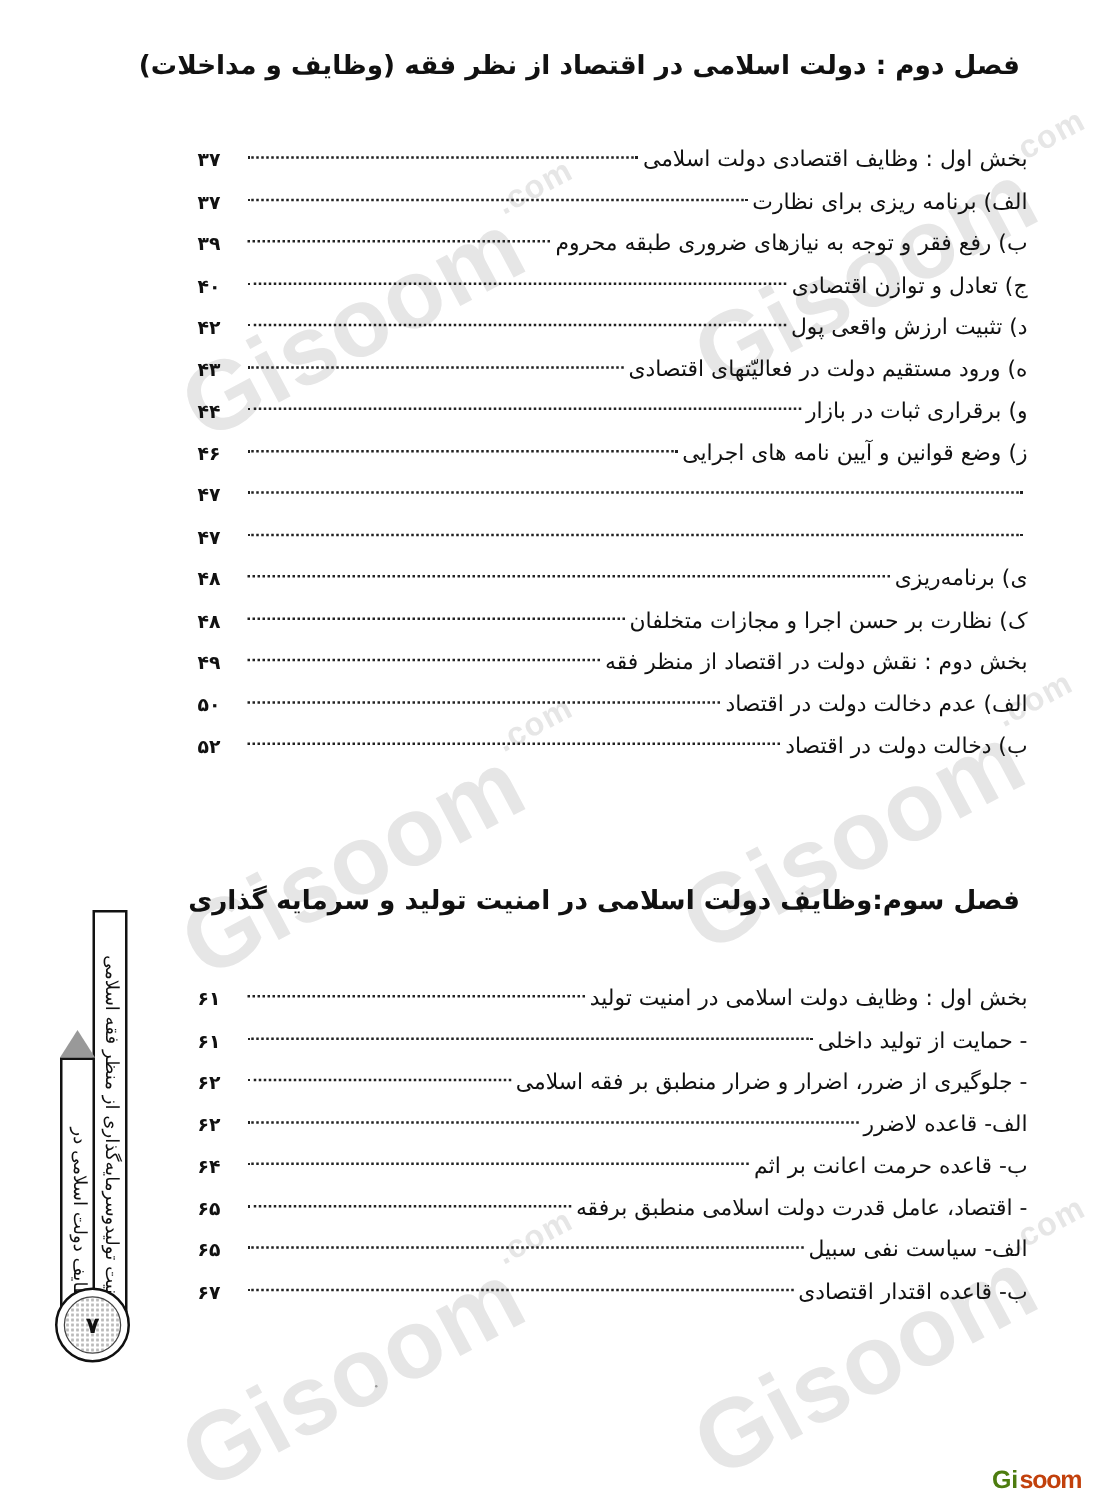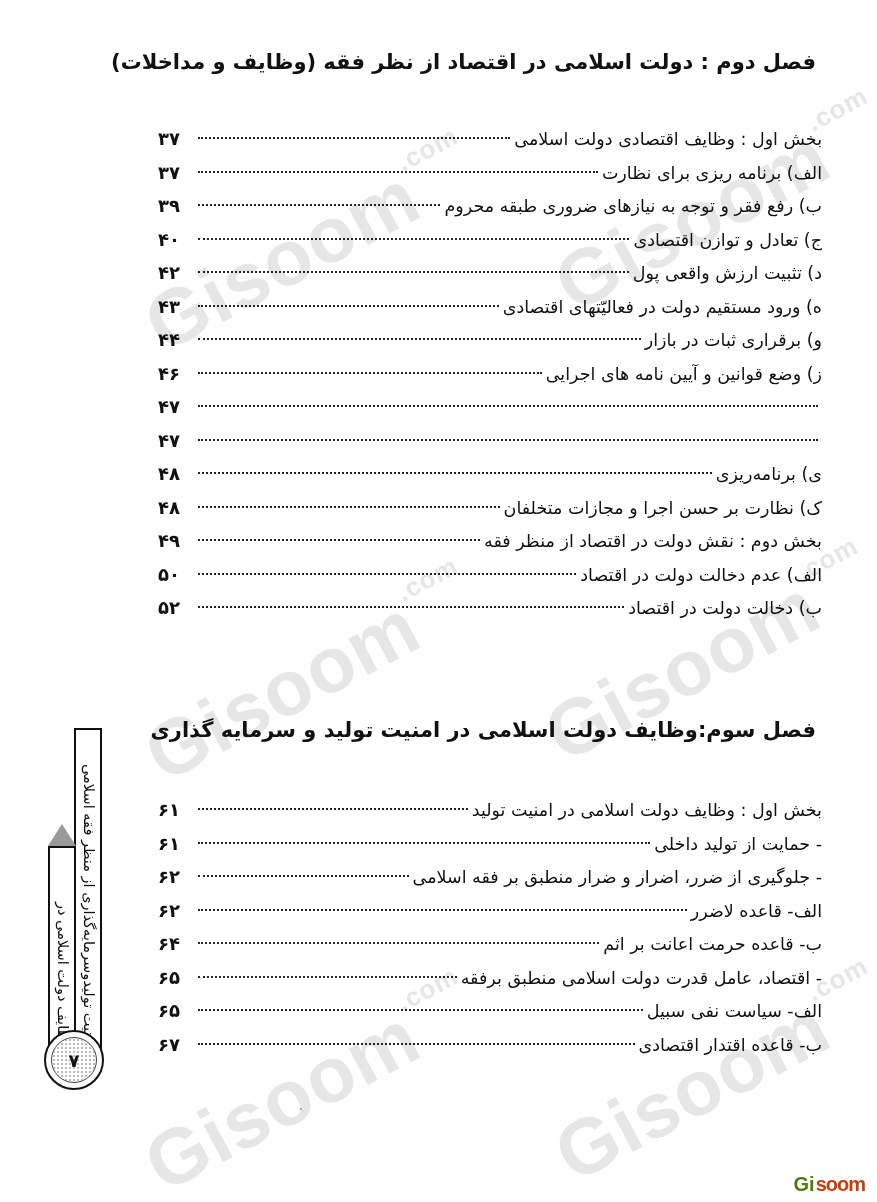--- a/index.html
+++ b/index.html
@@ -9,36 +9,36 @@
       font-family: "DejaVu Sans", sans-serif;
     }
     .watermark-layer { position: absolute; inset: 0; pointer-events: none; z-index: 0; }
     .wm {
       position: absolute; color: #e6e6e6; font-weight: bold;
       font-family: "Liberation Sans", sans-serif; white-space: nowrap;
       transform: rotate(-28deg); transform-origin: left top; letter-spacing: 1px;
     }
     .wm .big { font-size: 78px; }
     .wm .small { font-size: 26px; vertical-align: top; }
-    .page { position: absolute; left: 150px; top: 10px; width: 680px; height: 984px; z-index: 1; direction: rtl; }
+    .page { position: absolute; left: 150px; top: 0; width: 680px; height: 984px; z-index: 1; direction: rtl; }
     .chapter-title {
       position: absolute; right: 14px; font-weight: bold; font-size: 21px;
       font-family: "DejaVu Sans", sans-serif; white-space: nowrap; letter-spacing: -0.2px;
     }
     .toc { position: absolute; right: 8px; left: 8px; }
     .toc-row {
       display: flex; align-items: baseline; height: 33.5px; line-height: 33.5px;
       font-size: 17.5px; font-family: "DejaVu Sans", sans-serif;
     }
     .toc-row .label { white-space: nowrap; flex: 0 0 auto; text-align: right; }
     .toc-row .leader {
       flex: 1 1 auto; margin: 0 4px; border-bottom: 2px dotted #222;
       height: 0; transform: translateY(-6px); min-width: 20px;
     }
-    .toc-row .pg { flex: 0 0 36px; text-align: left; font-weight: bold; font-size: 18px; }
+    .toc-row .pg { flex: 0 0 36px; text-align: left; font-weight: bold; font-size: 15px; }
     .sidetab {
       position: absolute; left: 26px; top: 728px; width: 80px; height: 362px; z-index: 2;
     }
     .tab-strip {
       position: absolute; top: 0; bottom: 40px; border: 2px solid #111; background: #fff;
       writing-mode: vertical-rl; font-size: 14.5px; line-height: 22px;
       font-family: "DejaVu Sans", sans-serif; white-space: nowrap; overflow: hidden; direction: rtl;
       display: flex; align-items: flex-start; justify-content: flex-start; padding-top: 6px;
     }
     .tab-outer { left: 48px; width: 24px; }

